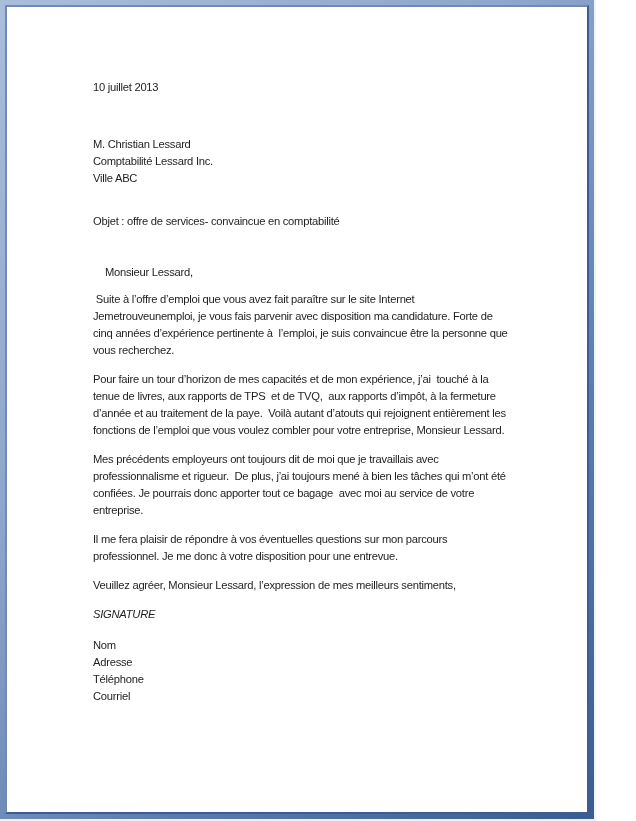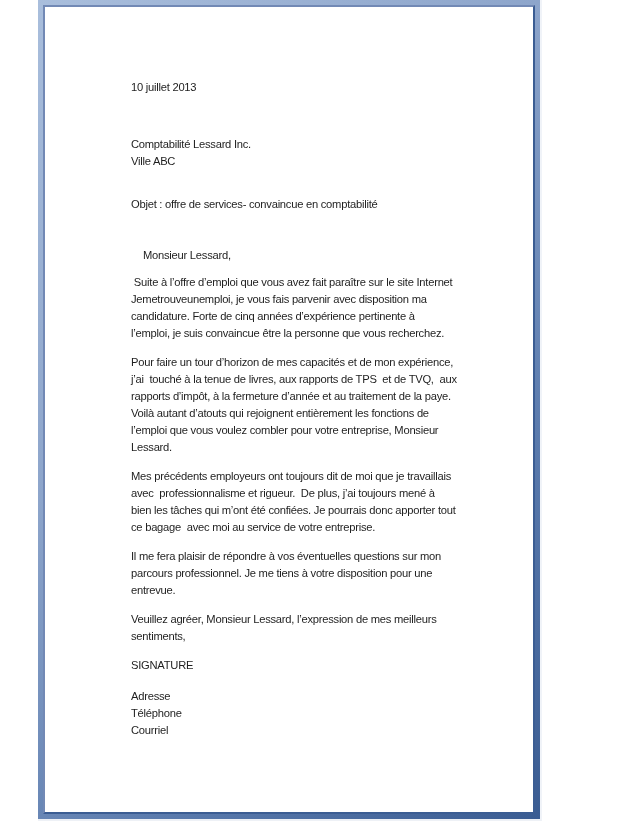--- a/index.html
+++ b/index.html
@@ -1,28 +1,27 @@
 <!DOCTYPE html>
 <html><head>
 <meta charset="utf-8">
 <style>
   html, body {
     margin: 0;
     padding: 0;
     background: #ffffff;
   }
   .canvas {
-    width: 504px;
+    width: 596px;
     height: 821px;
     box-sizing: border-box;
     background: linear-gradient(135deg, #a9bedc 0%, #8da5cb 38%, #5c7cae 70%, #3a5c92 100%);
     border-right: 2px solid #f0f3f8;
     border-bottom: 2px solid #eef1f6;
     padding: 5px;
-    margin-left: 38px;
   }
   .page {
     width: 100%;
     height: 100%;
     box-sizing: border-box;
     background: #ffffff;
     border: 2px solid;
     border-color: #7289b5 #3b5d93 #3b5d93 #7289b5;
     overflow: hidden;
     padding: 72px 76px 30px 86px;
@@ -33,49 +32,51 @@
     color: #1e1e1e;
   }
   .date   { margin: 0 0 40px 0; }
   .recipient { margin: 0 0 26px 0; }
   .subject   { margin: 0 0 34px 0; }
   .salutation{ margin: 0 0 10px 0; padding-left: 12px; }
   p.para {
     margin: 0 0 12px 0;
     white-space: pre-wrap;
   }
-  .signature { margin: 2px 0 14px 0; }
+  .signature { margin: 2px 0 14px 0; font-style: italic; }
   .contact   { margin: 0; }
 </style>
 </head>
 <body>
 
 <div class="canvas">
   <div class="page">
 
     <div class="date">10 juillet 2013</div>
 
     <div class="recipient">
+      <div>M. Christian Lessard</div>
       <div>Comptabilité Lessard Inc.</div>
       <div>Ville ABC</div>
     </div>
 
     <div class="subject">Objet : offre de services- convaincue en comptabilité</div>
 
     <div class="salutation">Monsieur Lessard,</div>
 
     <p class="para"> Suite à l’offre d’emploi que vous avez fait paraître sur le site Internet Jemetrouveunemploi, je vous fais parvenir avec disposition ma candidature. Forte de cinq années d’expérience pertinente à  l’emploi, je suis convaincue être la personne que vous recherchez.</p>
     <p class="para">Pour faire un tour d’horizon de mes capacités et de mon expérience, j’ai  touché à la tenue de livres, aux rapports de TPS  et de TVQ,  aux rapports d’impôt, à la fermeture d’année et au traitement de la paye.  Voilà autant d’atouts qui rejoignent entièrement les fonctions de l’emploi que vous voulez combler pour votre entreprise, Monsieur Lessard.</p>
     <p class="para">Mes précédents employeurs ont toujours dit de moi que je travaillais avec  professionnalisme et rigueur.  De plus, j’ai toujours mené à bien les tâches qui m’ont été confiées. Je pourrais donc apporter tout ce bagage  avec moi au service de votre entreprise.</p>
-    <p class="para">Il me fera plaisir de répondre à vos éventuelles questions sur mon parcours professionnel. Je me tiens à votre disposition pour une entrevue.</p>
+    <p class="para">Il me fera plaisir de répondre à vos éventuelles questions sur mon parcours professionnel. Je me donc à votre disposition pour une entrevue.</p>
 
     <p class="para">Veuillez agréer, Monsieur Lessard, l’expression de mes meilleurs sentiments,</p>
 
     <div class="signature">SIGNATURE</div>
 
     <div class="contact">
+      <div>Nom</div>
       <div>Adresse</div>
       <div>Téléphone</div>
       <div>Courriel</div>
     </div>
 
   </div>
 </div>
 
 </body></html>

